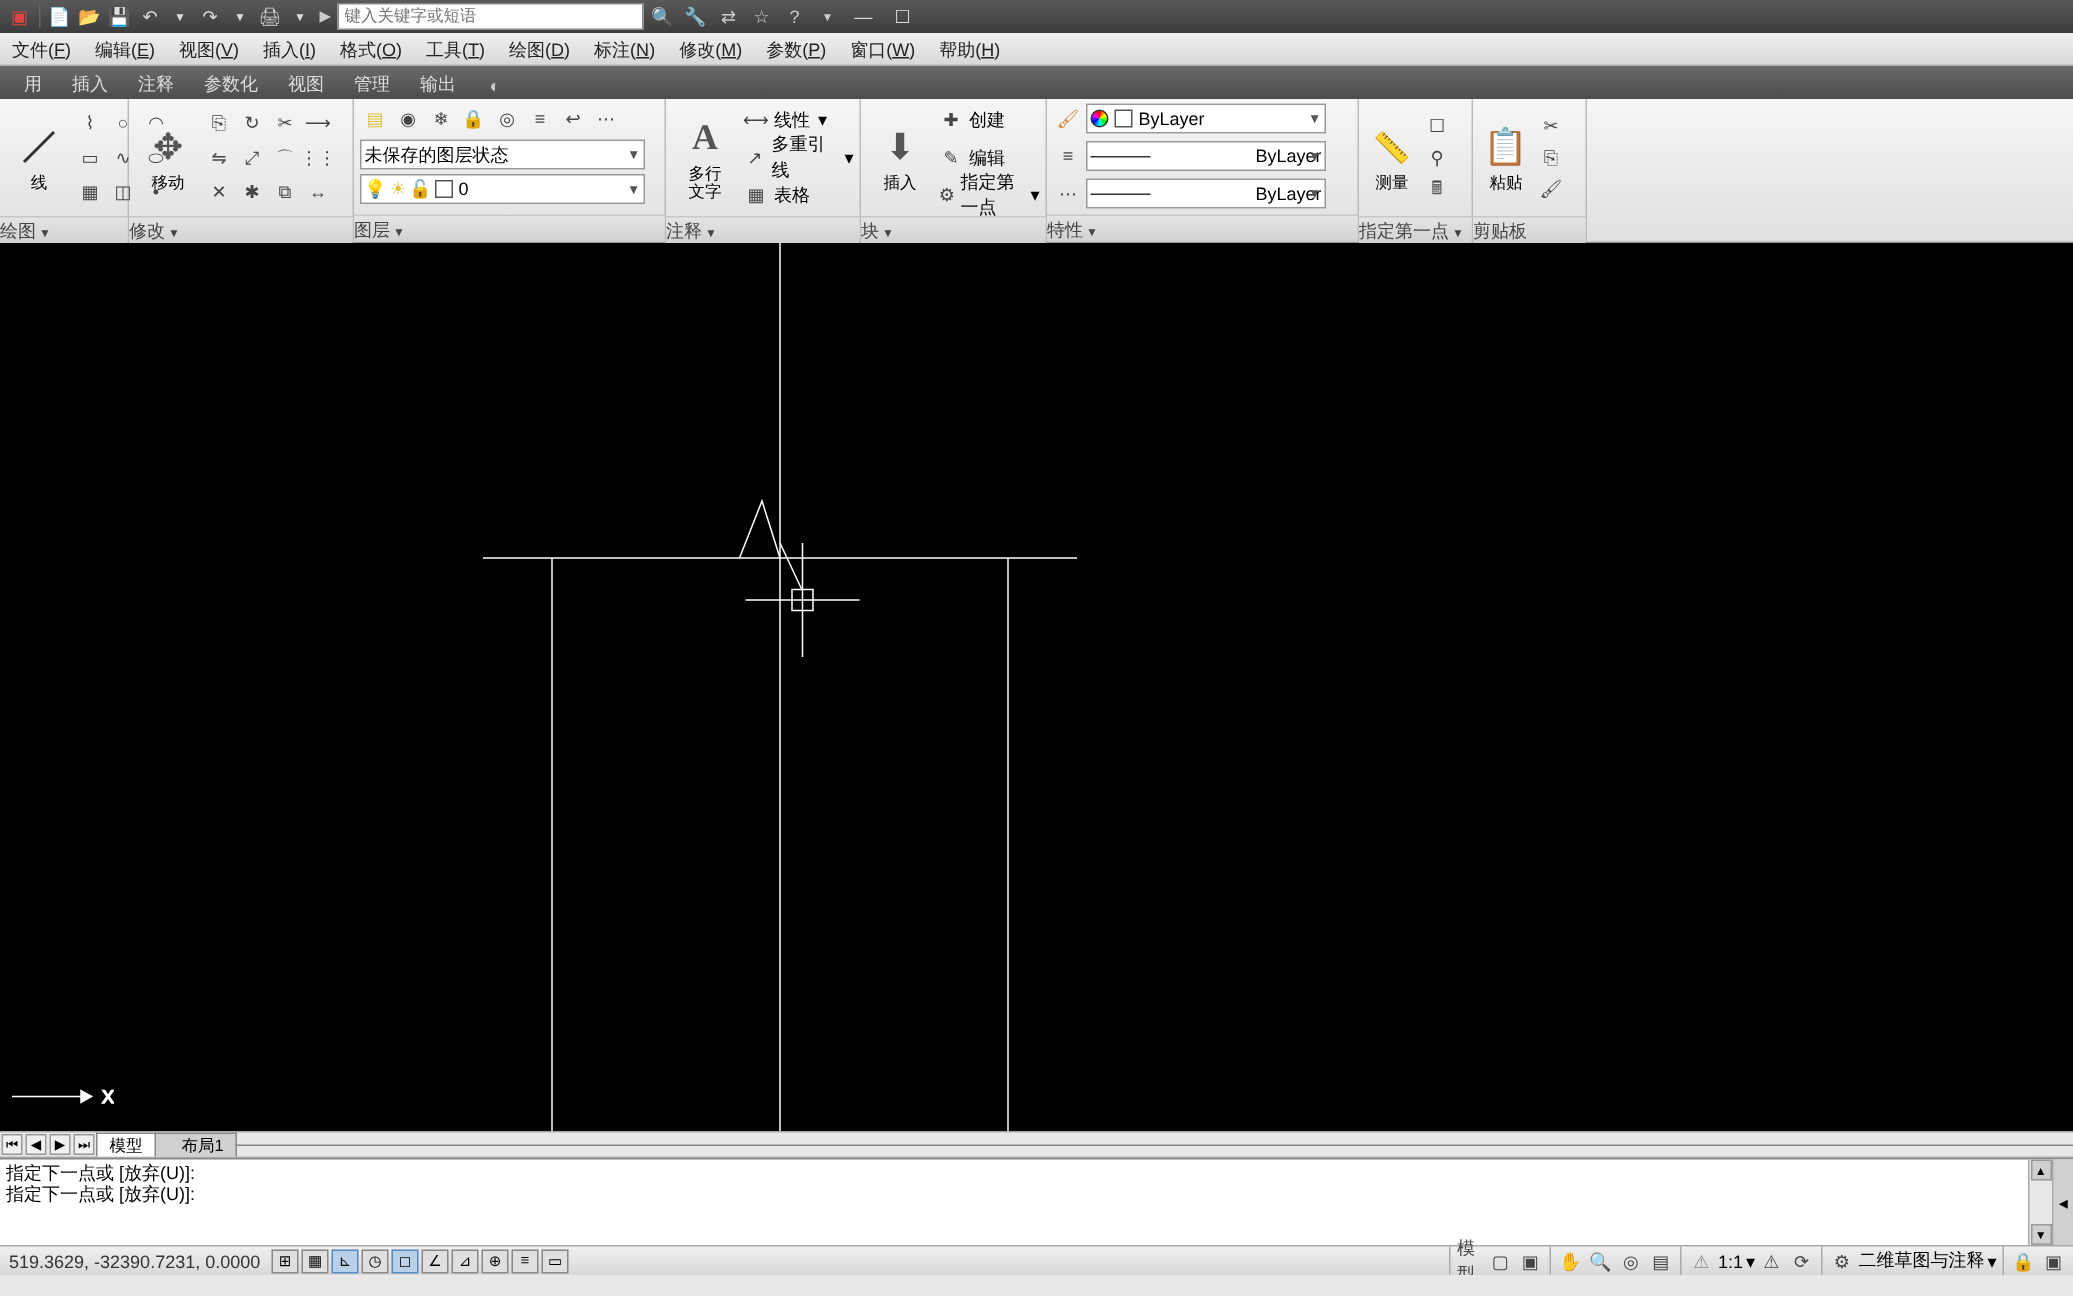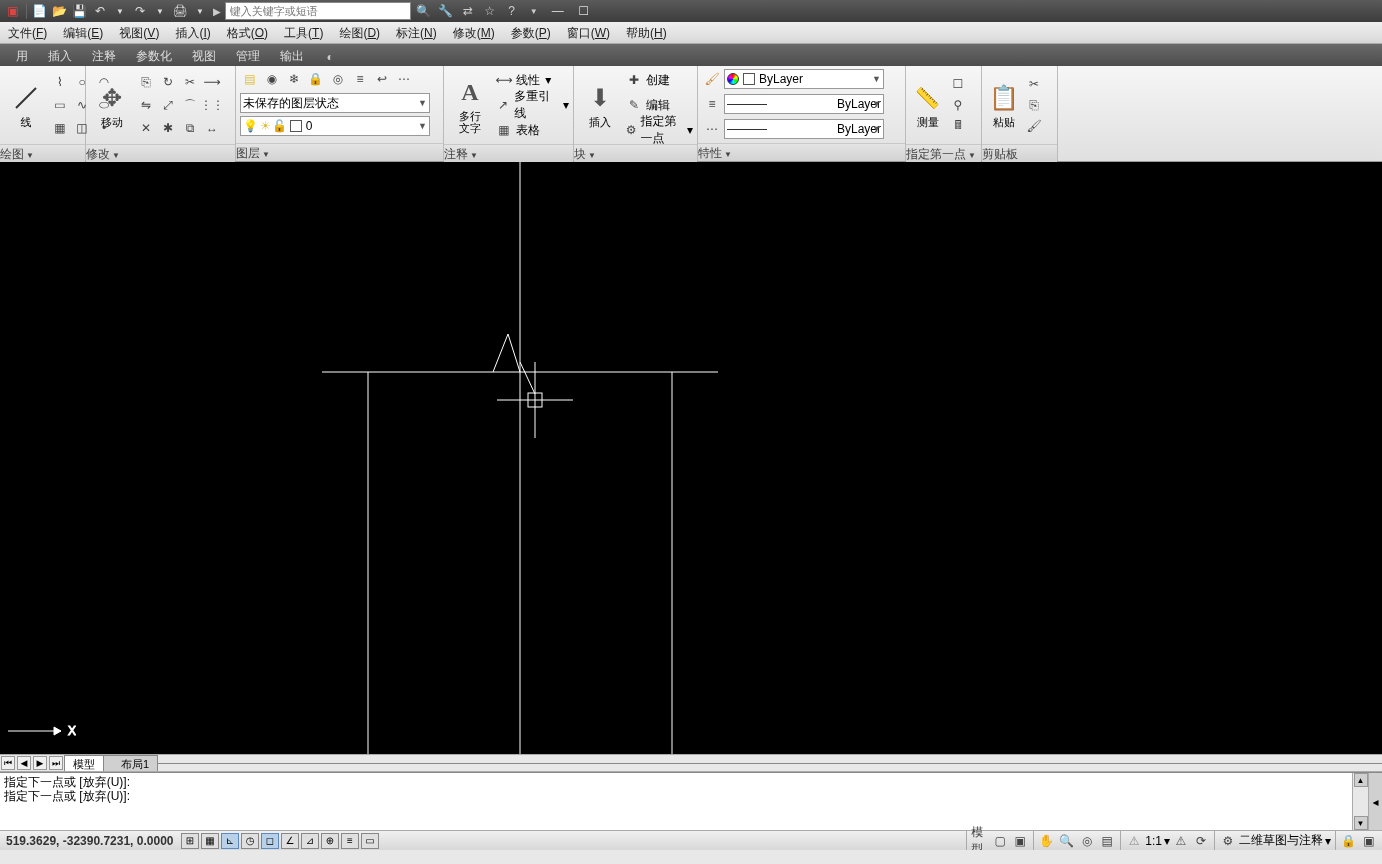--- a/index.html
+++ b/index.html
@@ -5,21 +5,21 @@
 * { margin: 0; padding: 0; box-sizing: border-box; font-family: "Microsoft YaHei", SimSun, Arial, sans-serif; font-size: 12px; }
 body { background: #e8e8e8; overflow: hidden; }
 
 
 .titlebar { height: 22px; background: linear-gradient(#5a5a5a, #3c3c3c); display: flex; align-items: center; color: #ddd; }
 .titlebar .qat { display: flex; align-items: center; gap: 2px; padding: 0 4px; }
 .titlebar .qat-btn { width: 18px; height: 18px; display: flex; align-items: center; justify-content: center; cursor: pointer; }
 .titlebar .sep { width: 1px; height: 16px; background: #666; margin: 0 2px; }
 .titlebar .title { flex: 1; text-align: center; font-size: 12px; }
 .titlebar .search-area { display: flex; align-items: center; gap: 4px; padding-right: 6px; }
-.titlebar .search-box { width: 186px; height: 18px; background: #fff; border: 1px solid #888; padding: 0 4px; font-size: 11px; color: #999; }
+.titlebar .search-box { width: 204px; height: 18px; background: #fff; border: 1px solid #888; padding: 0 4px; font-size: 11px; color: #999; }
 .titlebar .tb-icon { width: 18px; height: 18px; display: flex; align-items: center; justify-content: center; cursor: pointer; color: #ccc; }
 .titlebar .win-btn { width: 22px; height: 18px; display: flex; align-items: center; justify-content: center; cursor: pointer; }
 
 
 .menubar { height: 22px; background: linear-gradient(#f0f0f0, #d8d8d8); display: flex; align-items: center; border-bottom: 1px solid #aaa; }
 .menubar .menu-item { padding: 0 8px; height: 20px; line-height: 20px; cursor: pointer; color: #222; }
 .menubar .menu-item u { text-decoration: underline; }
 
 
 .tabstrip { height: 22px; background: linear-gradient(#6a6a6a, #4c4c4c); display: flex; align-items: flex-end; padding: 0 6px; }
@@ -59,21 +59,21 @@
 .model-tabs .mtab.inactive { background: #d0d0d0; padding-left: 17px; }
 
 
 .cmdwin { height: 58px; background: #fff; border-top: 1px solid #888; display: flex; }
 .cmdwin .history { flex: 1; padding: 2px 4px; font-family: SimSun, monospace; font-size: 13px; line-height: 14px; overflow: hidden; }
 .cmdwin .scroll { width: 16px; background: #e8e8e8; border-left: 1px solid #aaa; display: flex; flex-direction: column; justify-content: space-between; align-items: center; }
 .cmdwin .scroll .sbtn { width: 14px; height: 14px; background: #d0d0d0; border: 1px solid #999; font-size: 8px; display: flex; align-items: center; justify-content: center; cursor: pointer; }
 
 
 .statusbar { height: 20px; background: linear-gradient(#f0f0f0, #d8d8d8); display: flex; align-items: center; border-top: 1px solid #aaa; font-size: 11px; }
-.statusbar .coords { padding: 0 6px; width: 180px; color: #333; font-weight: bold; }
+.statusbar .coords { padding: 0 6px; width: 180px; color: #333; }
 .statusbar .toggle { width: 18px; height: 16px; border: 1px solid #888; margin: 0 1px; background: #e0e0e0; cursor: pointer; display: flex; align-items: center; justify-content: center; font-size: 10px; }
 .statusbar .toggle.active { background: #b8d0e8; border-color: #5a8ac0; }
 .statusbar .spacer { flex: 1; }
 .statusbar .sec { display: flex; align-items: center; border-left: 1px solid #aaa; padding: 0 4px; height: 100%; gap: 2px; }
 .statusbar .stat-btn { width: 18px; height: 16px; display: flex; align-items: center; justify-content: center; cursor: pointer; color: #444; }
 
 svg { display: block; }
 </style>
 </head>
 <body>

